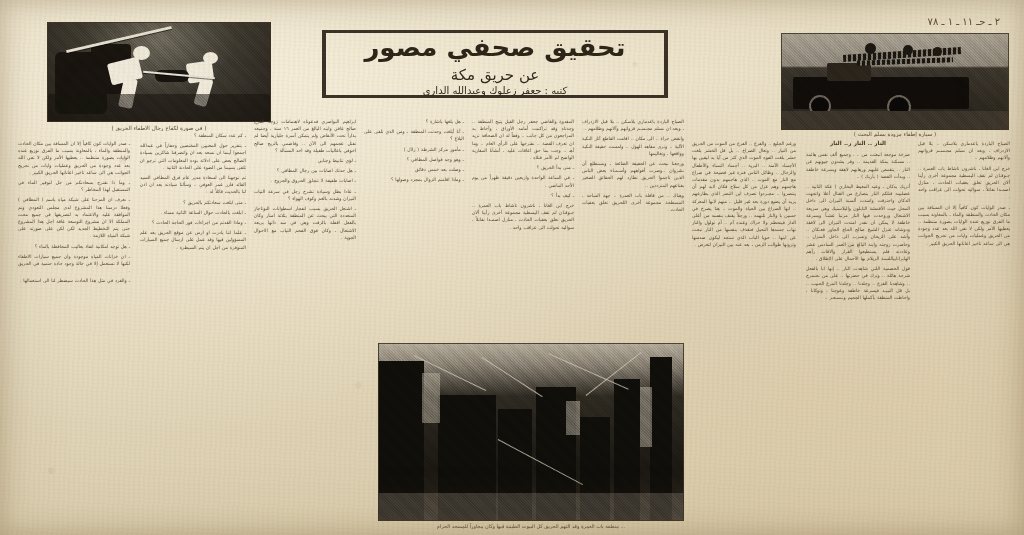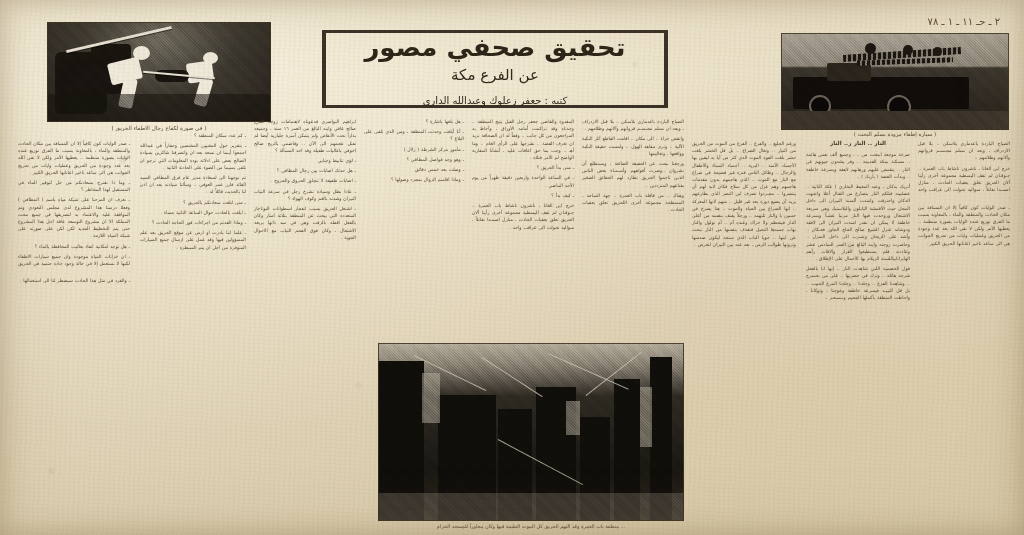--- a/index.html
+++ b/index.html
@@ -64,21 +64,21 @@
   
   #photo-ruins{left:378px;top:343px;width:306px;height:178px;
     background:linear-gradient(180deg,#b5ad9c 0%,#8a8274 12%,#2e2a22 30%,#1b1813 70%,#262119 100%);}
   #photo-ruins .blk{position:absolute;background:#100e0a;}
   #photo-ruins .lt{position:absolute;background:#b9b1a0;opacity:.5;}
   #photo-ruins .wire{position:absolute;height:1px;background:#cfc7b6;opacity:.75;
     transform-origin:left center;}
 
   
   #headline-box{
-    position:absolute;left:322px;top:30px;width:346px;height:78px;
+    position:absolute;left:322px;top:30px;width:346px;height:68px;
   }
   #headline-box .bar{position:absolute;background:#3c3126;}
   .hl-top{left:0;top:0;width:100%;height:3px;}
   .hl-bottom{left:0;bottom:0;width:100%;height:3px;}
   .hl-left{left:0;top:0;width:4px;height:100%;}
   .hl-right{right:0;top:0;width:4px;height:100%;}
   .hl-main{position:absolute;top:3px;left:0;right:0;text-align:center;
     font-family:"DejaVu Sans", sans-serif;font-size:25px;font-weight:bold;color:#2e2519;
     letter-spacing:2px;transform:scaleX(1.04);}
   .hl-sub{position:absolute;top:36px;left:0;right:0;text-align:center;
@@ -164,21 +164,21 @@
     <div class="frame"></div>
   </div>
   <div class="cap" style="left:378px;top:523px;width:306px;font-size:5px;">... منطقة باب العمرة وقد التهم الحريق كل البيوت الطينية فيها وكان مجاوراً للمسجد الحرام</div>
 
   <div id="headline-box">
     <div class="bar hl-top"></div>
     <div class="bar hl-bottom"></div>
     <div class="bar hl-left"></div>
     <div class="bar hl-right"></div>
     <div class="hl-main">تحقيق صحفي مصور</div>
-    <div class="hl-sub">عن الفرع مكة</div>
+    <div class="hl-sub">عن حريق مكة</div>
     <div class="hl-byline">كتبه : جعفر زعلوك وعبدالله الداري</div>
   </div>
 
   <div class="col" style="left:18px;top:140px;width:112px;height:390px;">
     <p>ـ صدر الوايات كون كافياً إلا ان المسافة بين مكان الحادث والمنطقة والماء ، بالمعاونة بسبب ما الفرق توزيع عنده الوايات بصورة منتظمة .. يعطيها الأمر ولكن لا تفي الله بعد عدد وجودة من الحريق وعمليات وايات من تحريج الجوانب هي الى ساعد تاخير اعاناتها الحريق الكبير .</p>
     <p class="q">ـ وما ذا تقترح بسعادتكم من حل لتوفير الماء في المستقبل لهذا المخاطر ؟</p>
     <p>ـ نعرف ان المرحنا على شبكة مياه باسم ( المطافي ) وفعلا درسنا هذا المشروع لدى مجلس التعودي وتم الموافقة عليه والاعتماد به لتصريفها في جميع محت المملكة الا ان مشروع التوسعة عاقة اجل هذا المشروع حتى يتم التخطيط الجديد لكن لكن على صورته على شبكة المياه اللازمة .</p>
     <p class="q">ـ هل توجد امكانية اتقاذ بعاليب المحافظة بالماء ؟</p>
     <p>ـ ان خزانات المياه موجودة وان جميع سيارات الاطفاء لكنها لا تستعمل إلا في حالة وجود حادة حتمية في الحريق .</p>
     <p>ـ والفرد في مثل هذا الحادث سيضطر لنا الى استعمالها .</p>

